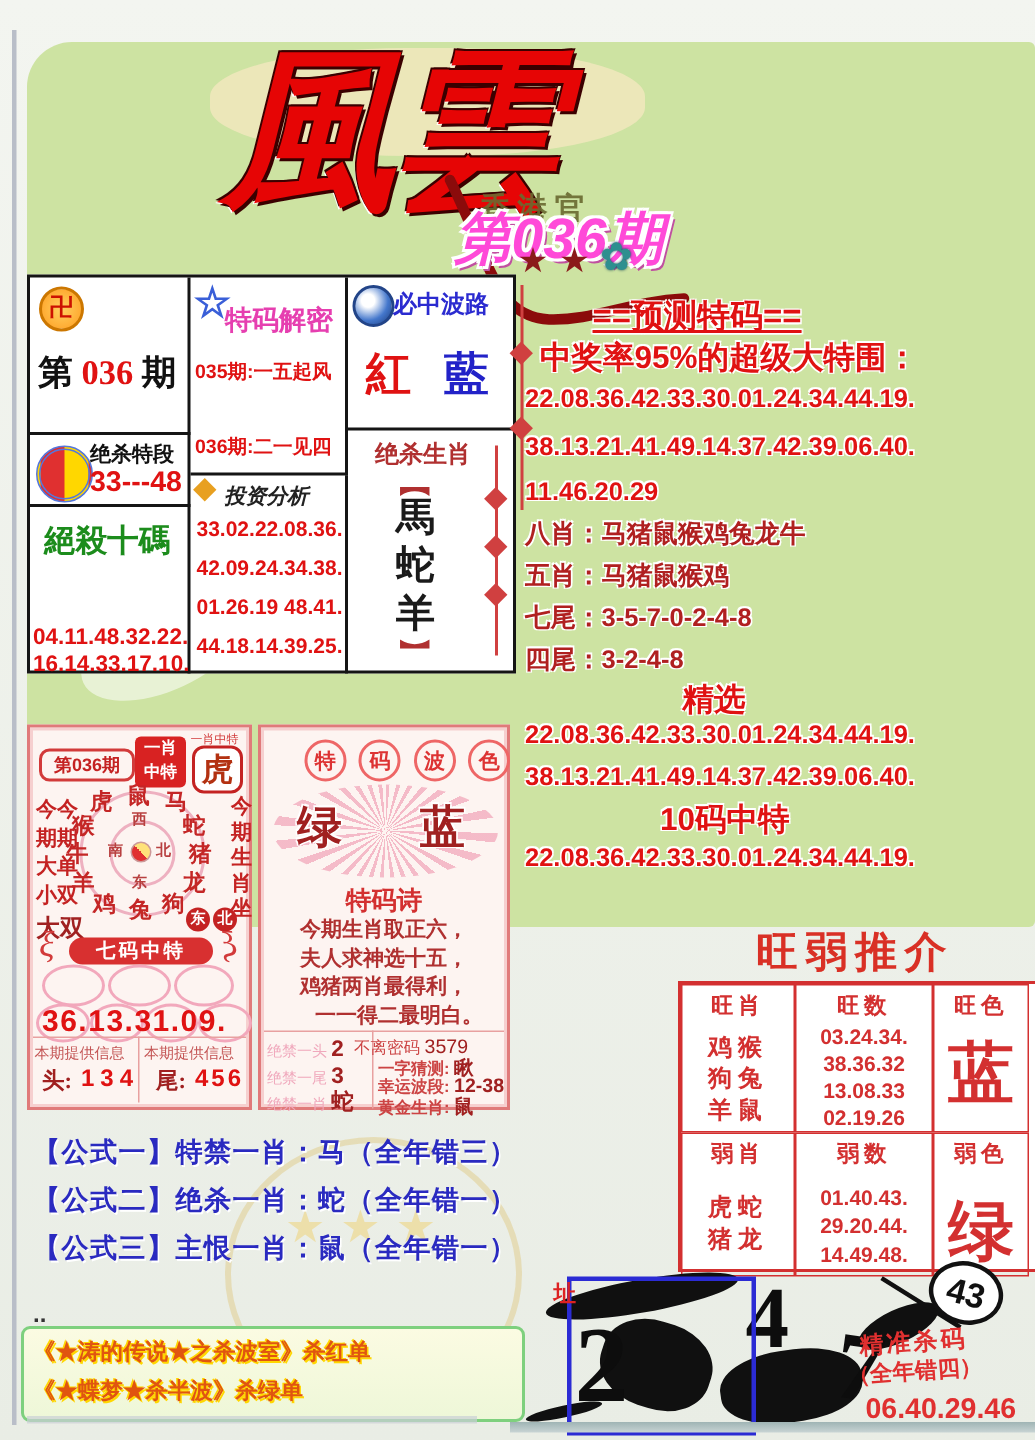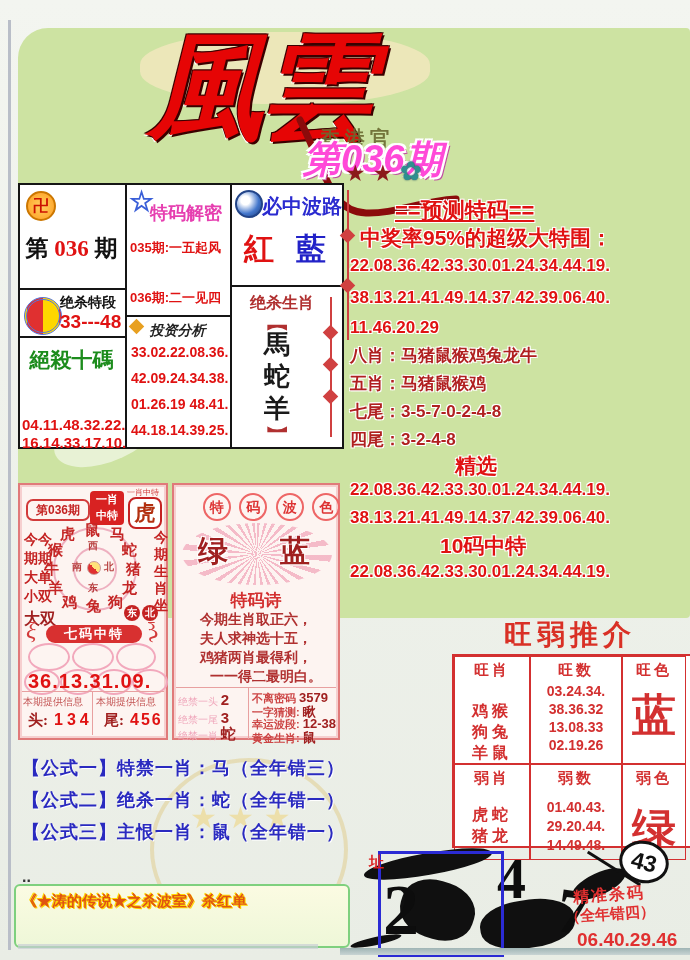--- a/index.html
+++ b/index.html
@@ -89,21 +89,21 @@
       <div class="diamond" style="left:4px;top:4px;background:#e8a020;"></div>
       <div class="abs" style="left:0;top:5px;width:101px;text-align:center;font-size:14px;font-weight:bold;font-style:italic;color:#222;">投资分析</div>
       <div class="abs rn" style="left:4px;top:27px;font-size:14px;">33.02.22.08.36.</div>
       <div class="abs rn" style="left:4px;top:53px;font-size:14px;">42.09.24.34.38.</div>
       <div class="abs rn" style="left:4px;top:79px;font-size:14px;">01.26.19 48.41.</div>
       <div class="abs rn" style="left:4px;top:105px;font-size:14px;">44.18.14.39.25.</div>
     </div>
 
     <div class="cell bb" style="left:212px;top:0;width:112px;height:102px;">
       <div class="abs" style="left:3px;top:5px;width:24px;height:24px;border-radius:50%;border:2px solid #224488;background:radial-gradient(circle at 35% 35%,#fff 20%,#4477cc 60%,#1b3a7a);"></div>
-      <div class="abs" style="left:30px;top:8px;font-size:20px;font-weight:bold;color:#2b2bd0;">必中波路</div>
+      <div class="abs" style="left:30px;top:8px;font-size:16px;font-weight:bold;color:#2b2bd0;">必中波路</div>
       <div class="abs serif" style="left:12px;top:44px;font-size:30px;font-weight:bold;color:#e01212;">紅</div>
       <div class="abs serif" style="left:64px;top:44px;font-size:30px;font-weight:bold;color:#2222c8;">藍</div>
     </div>
 
     <div class="cell" style="left:212px;top:102px;width:112px;height:162px;">
       <div class="abs" style="left:0;top:6px;width:100px;text-align:center;font-size:16px;font-weight:bold;color:#b03030;">绝杀生肖</div>
       <div class="abs" style="left:34px;top:22px;font-size:20px;color:#b03030;font-weight:bold;transform:rotate(90deg);">【</div>
       <div class="abs serif" style="left:32px;top:40px;font-size:26px;font-weight:bold;color:#1a1a1a;">馬</div>
       <div class="abs serif" style="left:32px;top:72px;font-size:26px;font-weight:bold;color:#1a1a1a;">蛇</div>
       <div class="abs serif" style="left:32px;top:104px;font-size:26px;font-weight:bold;color:#1a1a1a;">羊</div>
@@ -224,21 +224,21 @@
       <span style="font-size:15px;color:#a02020;font-weight:bold;">2</span>
     </div>
     <div class="abs" style="left:4px;top:224px;font-size:10px;color:#f0a8bc;">
       <span>绝禁一尾</span>
       <span style="font-size:15px;color:#a02020;font-weight:bold;">3</span>
     </div>
     <div class="abs" style="left:4px;top:240px;font-size:10px;color:#f0a8bc;">
       <span>绝禁一肖</span>
       <span style="font-size:15px;color:#a02020;font-weight:bold;">蛇</span>
     </div>
-    <div class="abs" style="left:78px;top:205px;font-size:11px;color:#c44;font-weight:bold;">
+    <div class="abs" style="left:62px;top:205px;font-size:11px;color:#c44;font-weight:normal;">
       <span>不离密码</span>
       <span style="font-size:13px;color:#a02020;">3579</span>
     </div>
     <div class="abs" style="left:78px;top:218px;font-size:11px;color:#c44;font-weight:bold;">
       <span>一字猜测:</span>
       <span style="font-size:13px;color:#a02020;">瞅</span>
     </div>
     <div class="abs" style="left:78px;top:231px;font-size:11px;color:#c44;font-weight:bold;">
       <span>幸运波段:</span>
       <span style="font-size:13px;color:#a02020;">12-38</span>
@@ -252,27 +252,28 @@
   <div class="abs" style="left:150px;top:758px;width:190px;height:175px;border:4px solid rgba(215,175,60,.28);border-radius:50%;"></div>
   <div class="abs" style="left:190px;top:800px;font-size:30px;color:rgba(240,200,80,.4);letter-spacing:10px;">★★★</div>
 
   <div class="fline" style="top:756px;">【公式一】特禁一肖：马（全年错三）</div>
   <div class="fline" style="top:788px;">【公式二】绝杀一肖：蛇（全年错一）</div>
   <div class="fline" style="top:820px;">【公式三】主恨一肖：鼠（全年错一）</div>
   <div class="abs" style="left:22px;top:868px;font-size:16px;font-weight:bold;color:#333;">..</div>
 
   <div class="abs" style="left:14px;top:884px;width:332px;height:60px;border:2px solid #7ed07e;border-radius:6px;background:linear-gradient(#fbfbe2,#eef7d8);">
     <div style="position:absolute;left:6px;top:6px;font-size:15px;font-weight:bold;color:#e05510;text-shadow:1px 1px 0 #ffd700,-1px -1px 0 #ffd700;">《★涛的传说★之杀波室》杀红单</div>
+    <div style="position:absolute;left:6px;top:32px;font-size:15px;font-weight:bold;color:#e05510;text-shadow:1px 1px 0 #ffd700,-1px -1px 0 #ffd700;">《★蝶梦★杀半波》杀绿单</div>
   </div>
 
   <div class="abs" style="left:452px;top:616px;width:236px;text-align:center;font-size:28px;font-weight:bold;color:#d93025;letter-spacing:5px;">旺弱推介</div>
   <div class="abs wr-table" style="left:452px;top:654px;width:236px;height:190px;">
     <div class="wr-cell">
       <div class="wr-head">旺肖</div>
-      <div style="font-size:16px;font-weight:bold;line-height:21px;letter-spacing:4px;margin-top:20px;">
+      <div style="font-size:16px;font-weight:bold;line-height:21px;letter-spacing:4px;margin-top:8px;">
         <div>鸡猴</div>
         <div>狗兔</div>
         <div>羊鼠</div>
       </div>
     </div>
     <div class="wr-cell">
       <div class="wr-head">旺数</div>
       <div style="font-size:14px;font-weight:bold;line-height:18px;margin-top:2px;">
         <div>03.24.34.</div>
         <div>38.36.32</div>

